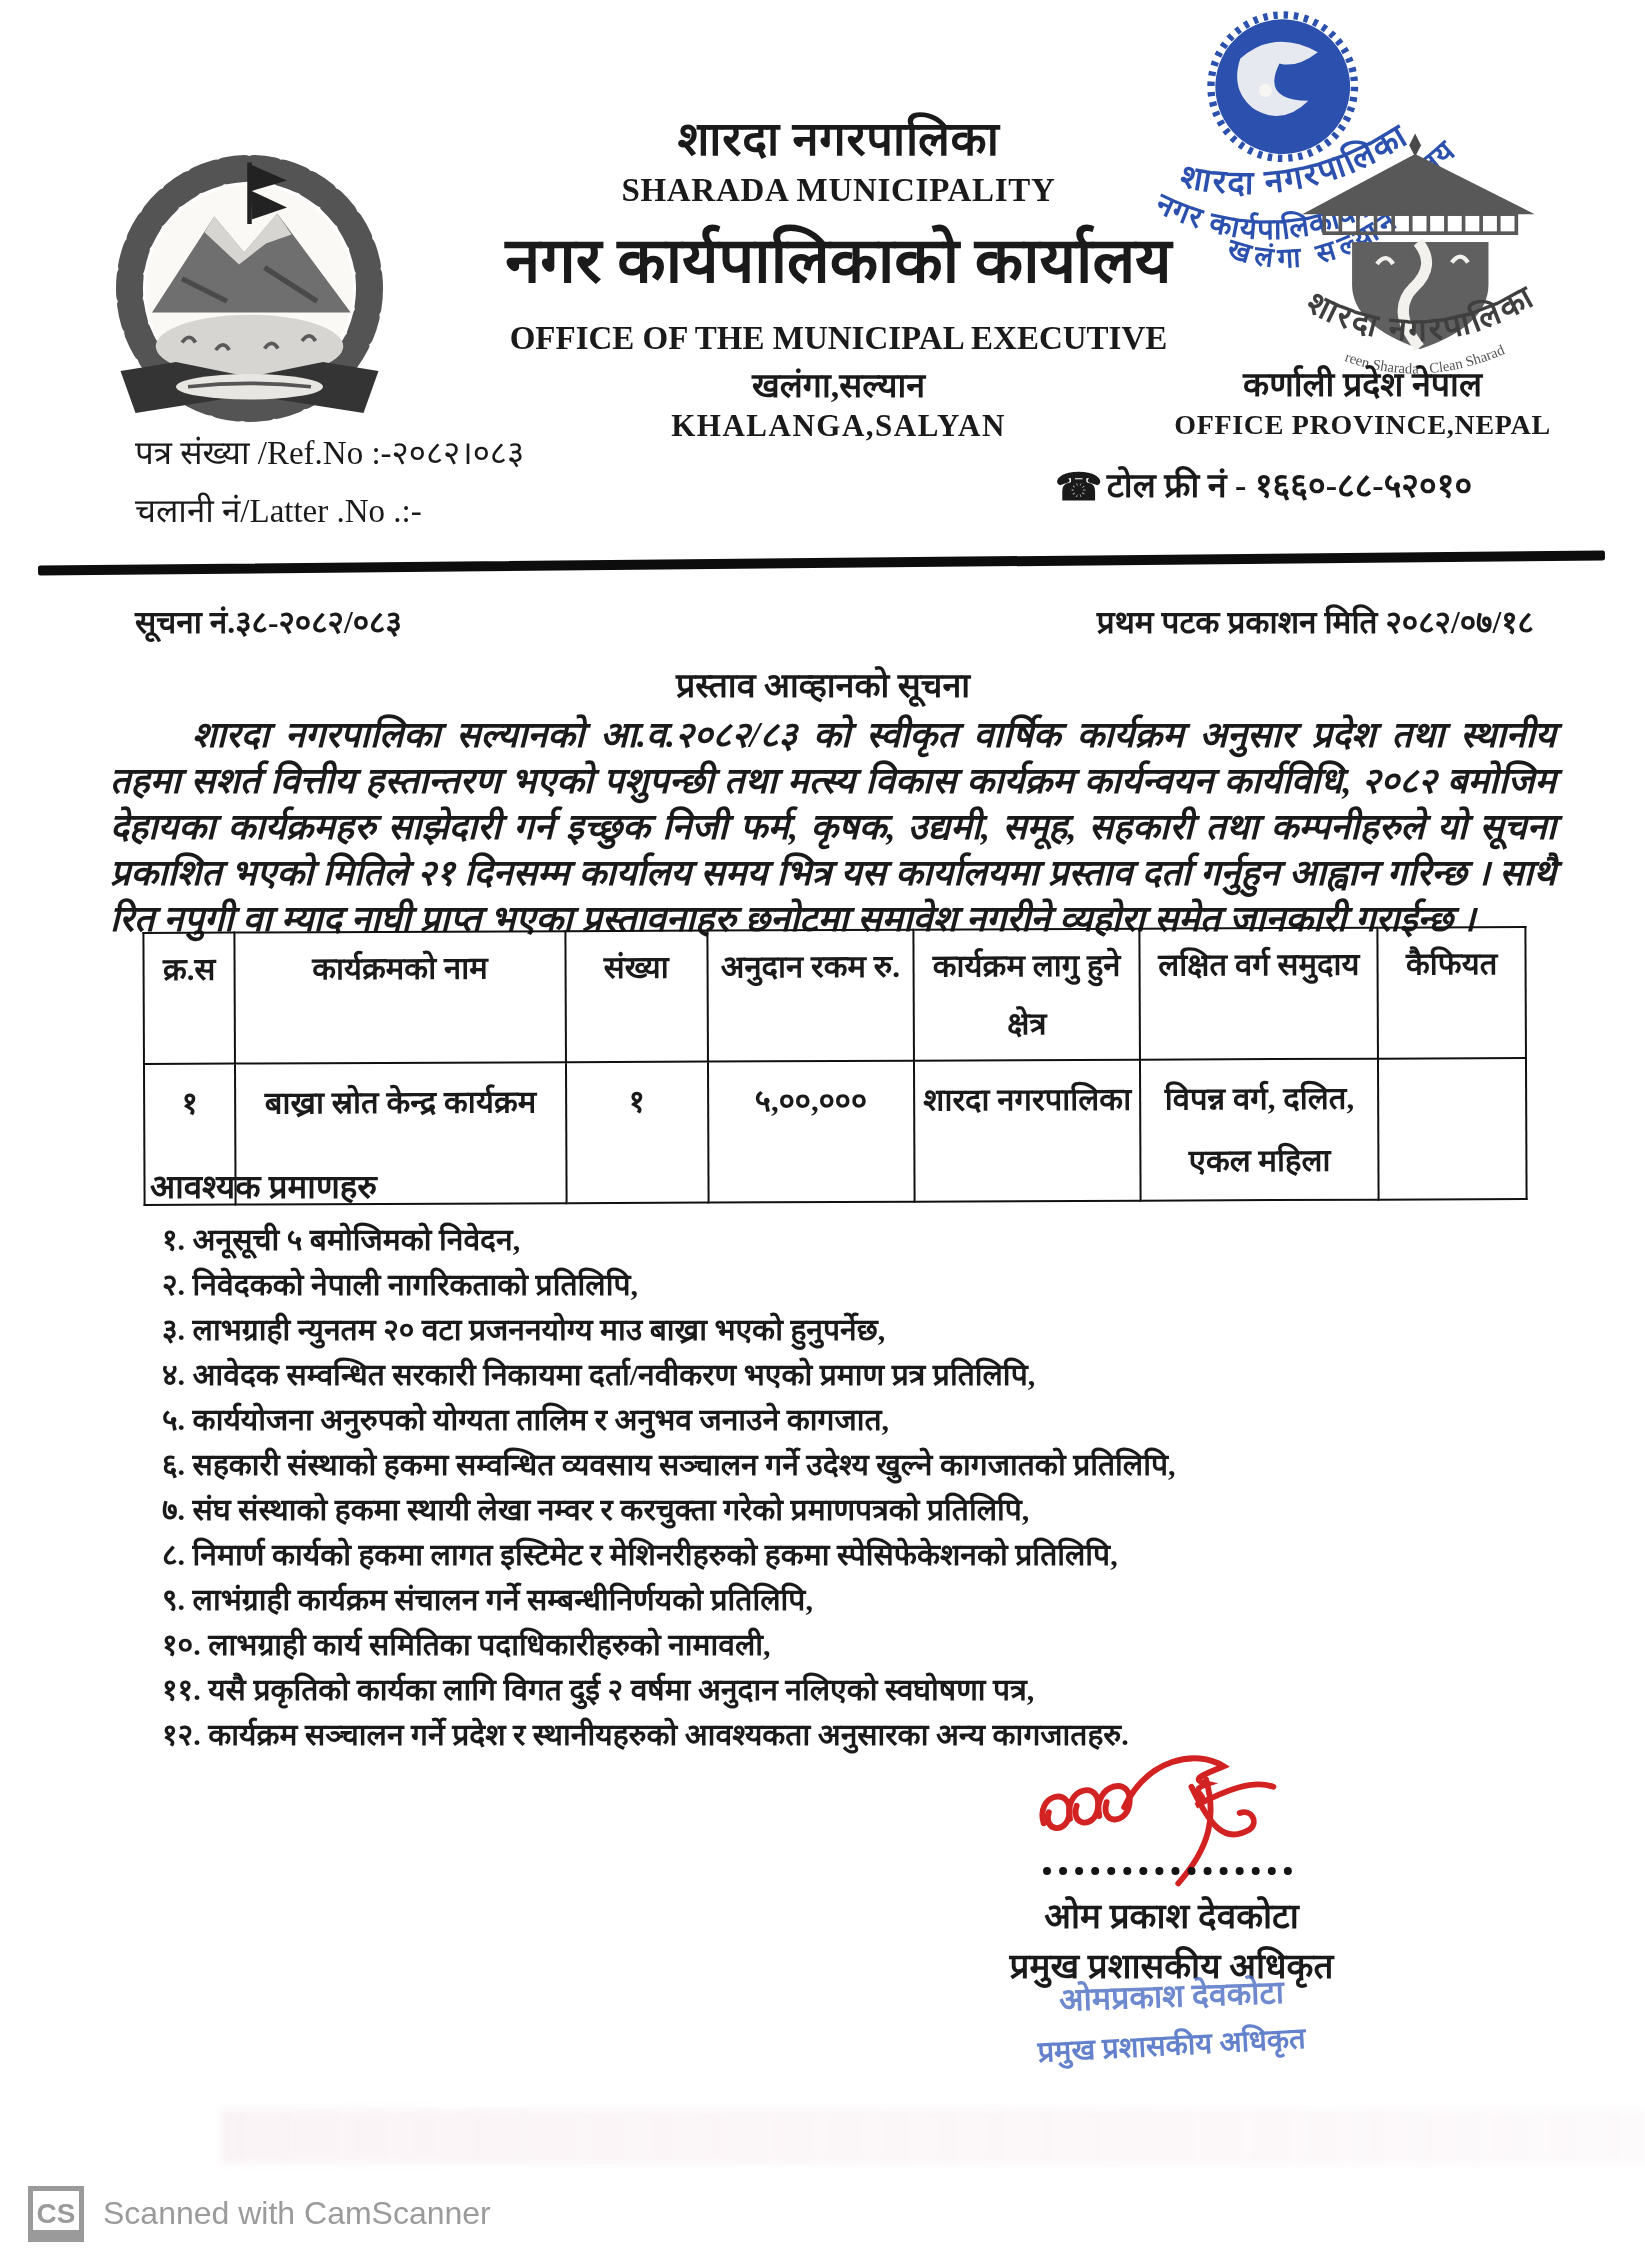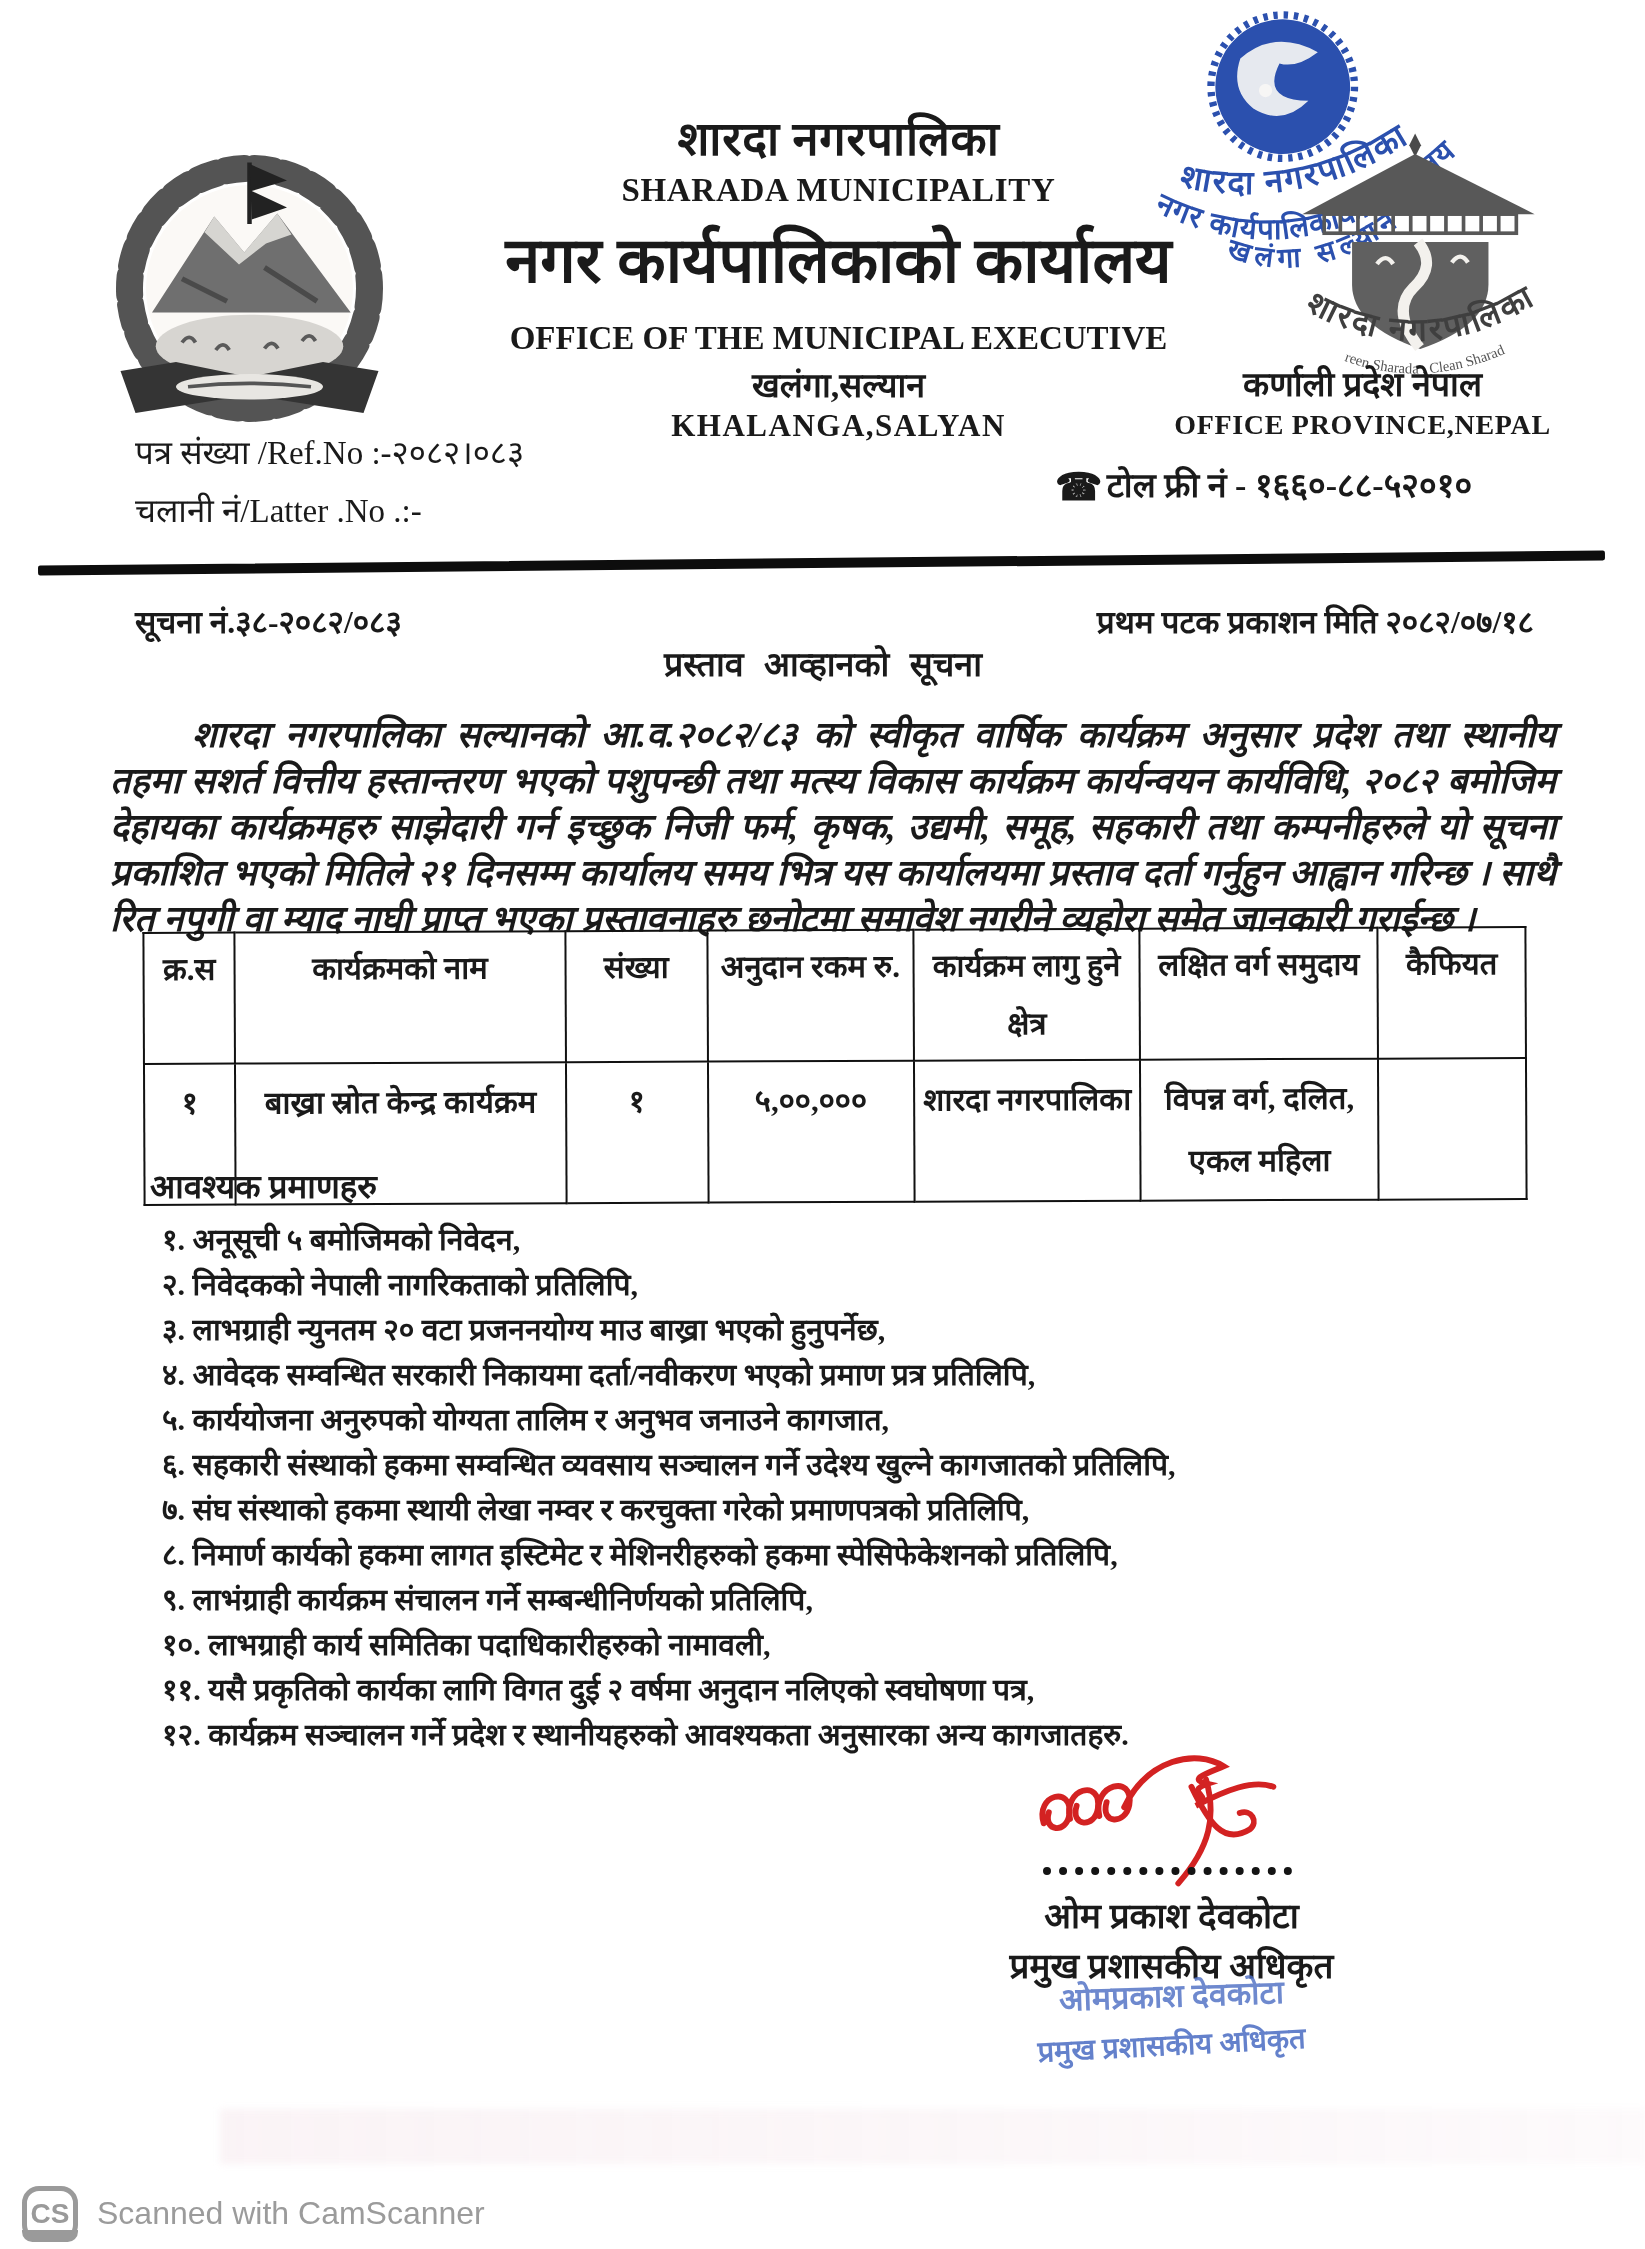--- a/index.html
+++ b/index.html
@@ -28,21 +28,21 @@
   .province-block{left:1150px;top:363px;width:425px;text-align:center;line-height:1.3;}
   .province-np{font-size:34px;font-weight:700;}
   .province-en{font-size:28px;font-weight:700;letter-spacing:0.7px;}
   .ref-block{left:135px;top:425px;font-size:33px;font-weight:400;line-height:1.75;}
   .phone-line{left:1055px;top:461px;font-size:34px;font-weight:700;}
   .phone-ic{font-size:38px;vertical-align:-2.9px;margin-right:4.4px;}
   .divider{left:38px;top:558px;width:1567px;height:9.5px;background:#0d0d0d;transform:rotate(-0.55deg);border-radius:2.2px;}
 
   
   .meta-row{left:135px;top:599px;width:1399px;display:flex;justify-content:space-between;font-size:31.5px;font-weight:700;}
-  .n-title{left:0;top:640px;width:1646px;text-align:center;font-size:34px;font-weight:700;font-family:Liberation Mono, monospace;}
+  .n-title{left:0;top:661px;width:1646px;text-align:center;font-size:34px;font-weight:700;}
   .n-body{left:110px;top:712px;width:1446px;font-size:36px;line-height:46px;text-align:justify;text-indent:82px;font-weight:600;font-style:italic;}
 
   
   .ptable{left:143px;top:929px;width:1384px;border-collapse:collapse;transform:rotate(-0.25deg);}
   .ptable th,.ptable td{border:2.9px solid #111;text-align:center;vertical-align:top;padding:7.3px 4.4px;}
   .ptable th{font-size:31px;font-weight:700;line-height:1.85;height:104px;}
   .ptable td{font-size:31px;font-weight:700;line-height:2.0;height:101px;}
   .c0{width:6.6%;}.c1{width:23.9%;}.c2{width:10.3%;}.c3{width:14.9%;}.c4{width:16.4%;}.c5{width:17.2%;}.c6{width:10.7%;}
 
   
@@ -55,21 +55,21 @@
   .sig-svg{position:absolute;left:95px;top:0px;width:256px;height:150px;}
   .sig-dots{position:absolute;left:106px;top:130px;width:249px;border-bottom:8px dotted #141414;}
   .sig-name{position:absolute;left:0;top:154px;width:469px;text-align:center;font-size:35px;font-weight:700;}
   .sig-title{position:absolute;left:0;top:204px;width:469px;text-align:center;font-size:35px;font-weight:700;}
   .sig-stamp1{position:absolute;left:0;top:236px;width:469px;text-align:center;font-size:32px;font-weight:700;color:#4a6cc3;opacity:.8;transform:rotate(-2deg);}
   .sig-stamp2{position:absolute;left:0;top:287px;width:469px;text-align:center;font-size:29px;font-weight:700;color:#4a6cc3;opacity:.85;transform:rotate(-3deg);}
 
   
   .smudge{left:220px;top:2109px;width:1426px;height:55px;background:linear-gradient(90deg,rgba(233,203,214,.22),rgba(233,203,214,.10));filter:blur(3.7px);}
   .footer{left:0;bottom:0;width:1646px;height:73px;background:#ffffff;display:flex;align-items:center;}
-  .cs-badge{position:relative;width:56px;height:56px;margin-left:22px;border:5.1px solid #9a9a9a;border-radius:17px;box-sizing:border-box;color:#9a9a9a;font-family:"Liberation Sans","DejaVu Sans",sans-serif;font-weight:700;font-size:28px;display:flex;align-items:center;justify-content:center;}
+  .cs-badge{position:relative;width:56px;height:56px;margin-left:28px;border:5.1px solid #9a9a9a;border-radius:0;box-sizing:border-box;color:#9a9a9a;font-family:"Liberation Sans","DejaVu Sans",sans-serif;font-weight:700;font-size:28px;display:flex;align-items:center;justify-content:center;}
   .cs-badge::after{content:"";position:absolute;left:-5.1px;right:-5.1px;bottom:-5.1px;height:11.7px;background:#9a9a9a;border-radius:0 0 10.3px 10.3px;}
   .cs-text{margin-left:19px;color:#9b9b9b;font-size:32px;font-family:"Liberation Sans","DejaVu Sans",sans-serif;}
 </style>
 </head>
 <body>
 
 <div class="paper">
 
   <svg class="abs emblem-left" viewBox="0 0 420 420">
     <circle cx="210" cy="218" r="160" fill="none" stroke="#3c3c3c" stroke-width="36" stroke-dasharray="25 13" stroke-linecap="round" opacity="0.88"></circle>

